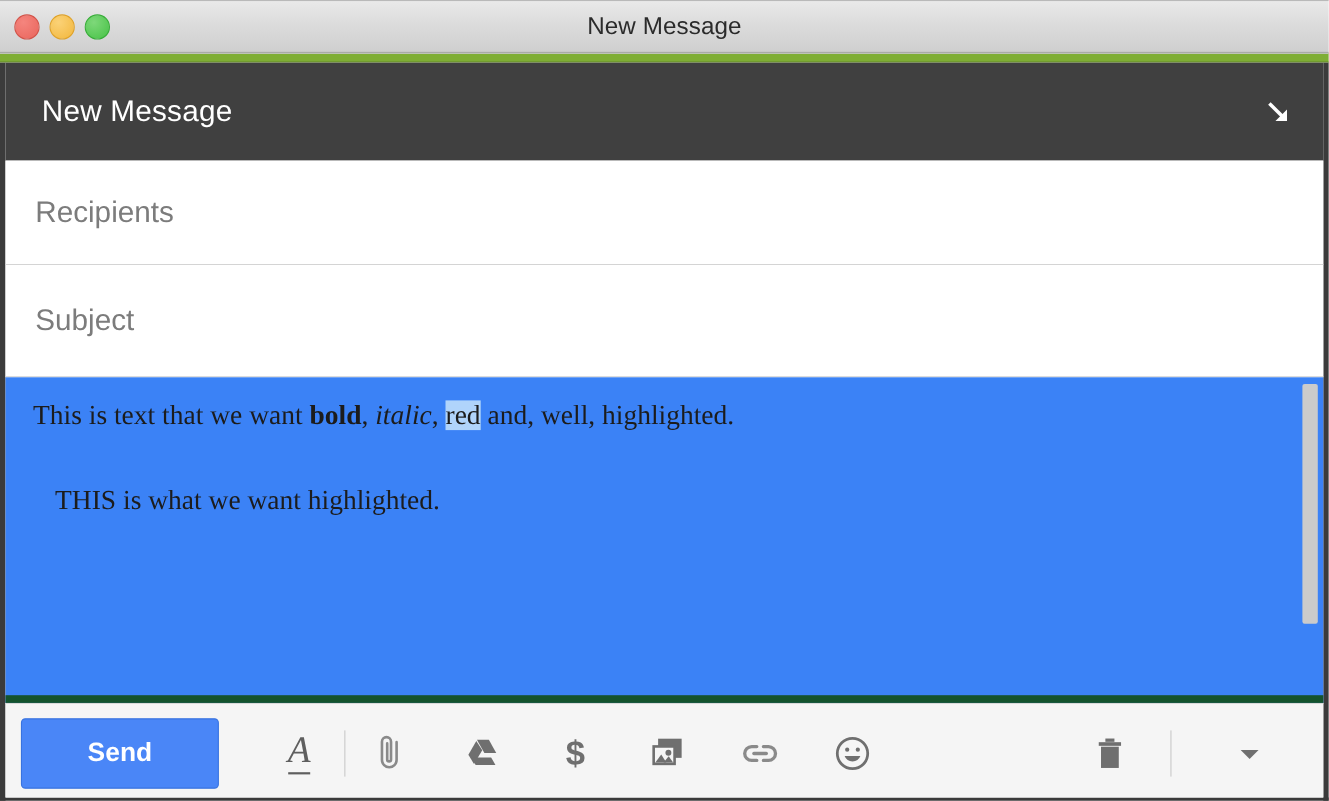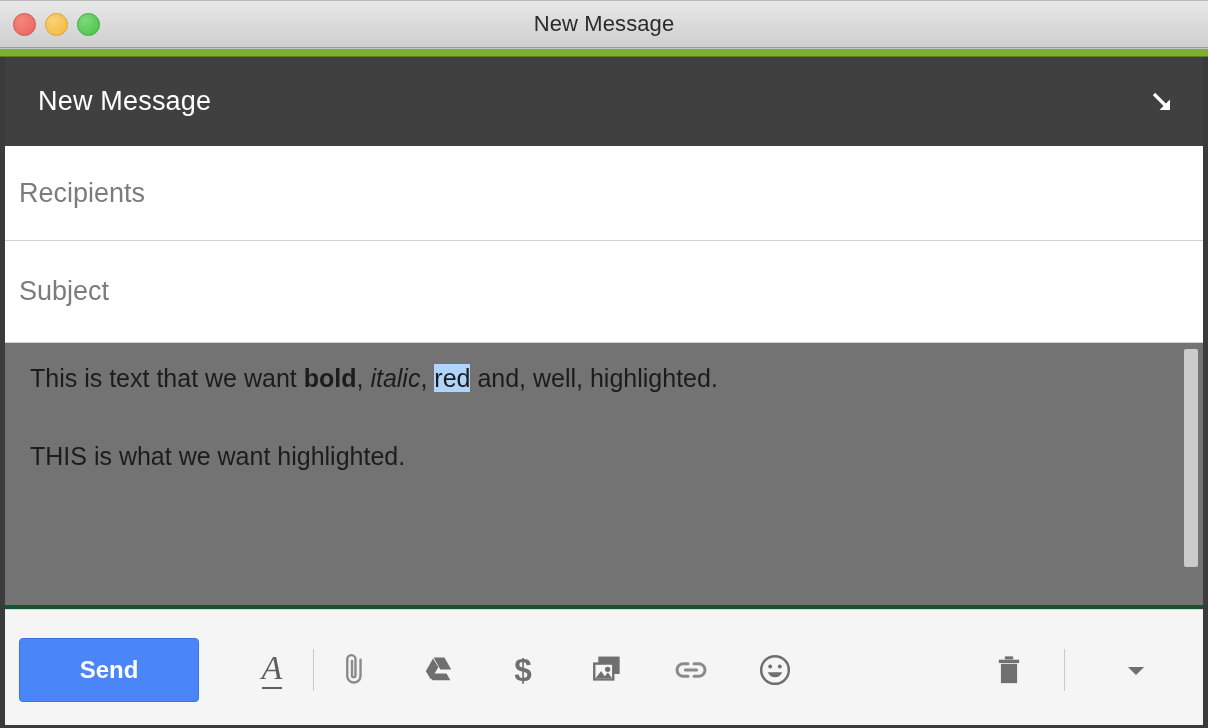--- a/index.html
+++ b/index.html
@@ -122,21 +122,21 @@
   .header-actions { display: flex; align-items: center; }
   .expand-icon {
     width: 34px; height: 34px;
     display: flex; align-items: center; justify-content: center;
     cursor: pointer;
   }
 
   .field-row {
     box-sizing: border-box;
     border-bottom: 1px solid #d4d4d4;
-    padding: 0 14px;
+    padding: 0 27px;
     display: flex;
     align-items: center;
     background: #ffffff;
     flex: 0 0 auto;
   }
   .field-row.recipients { height: 95px; }
   .field-row.subject   { height: 102px; }
   .field-input {
     border: none;
     outline: none;
@@ -146,32 +146,33 @@
     color: #222222;
     background: transparent;
     padding: 0;
   }
   .field-input::placeholder { color: #7c7c7c; opacity: 1; }
 
   
   .body-area {
     position: relative;
     flex: 1 1 auto;
-    background: #737373;
+    background: #3b82f6;
     overflow: hidden;
-    border-bottom: 4px solid #14532d;
+    border-bottom: 7px solid #14532d;
+    font-family: Liberation Serif, serif;
   }
   .body-text {
     padding: 22px 27px 0 25px;
     font-size: 25px;
     line-height: 1.05;
     color: #1c1c1c;
   }
   .body-para { margin: 0 0 52px 0; }
-  .body-para:last-child { margin-bottom: 0; }
+  .body-para:last-child { margin-bottom: 0; margin-left: 20px; }
   .fmt-bold   { font-weight: bold; }
   .fmt-italic { font-style: italic; }
   .fmt-sel    { background: #b0d4fb; }
 
   .scrollbar-track {
     position: absolute;
     right: 5px;
     top: 6px;
     bottom: 6px;
     width: 14px;
@@ -181,21 +182,21 @@
     top: 0;
     left: 0;
     width: 14px;
     height: 218px;
     background: #cbcbcb;
     border-radius: 2px;
   }
 
   
   .toolbar {
-    height: 116px;
+    height: 86px;
     flex: 0 0 auto;
     background: #f5f5f5;
     border-top: 1px solid #dadada;
     display: flex;
     align-items: center;
     padding: 4px 14px 0 14px;
     box-sizing: border-box;
   }
   .send-button {
     width: 180px;

